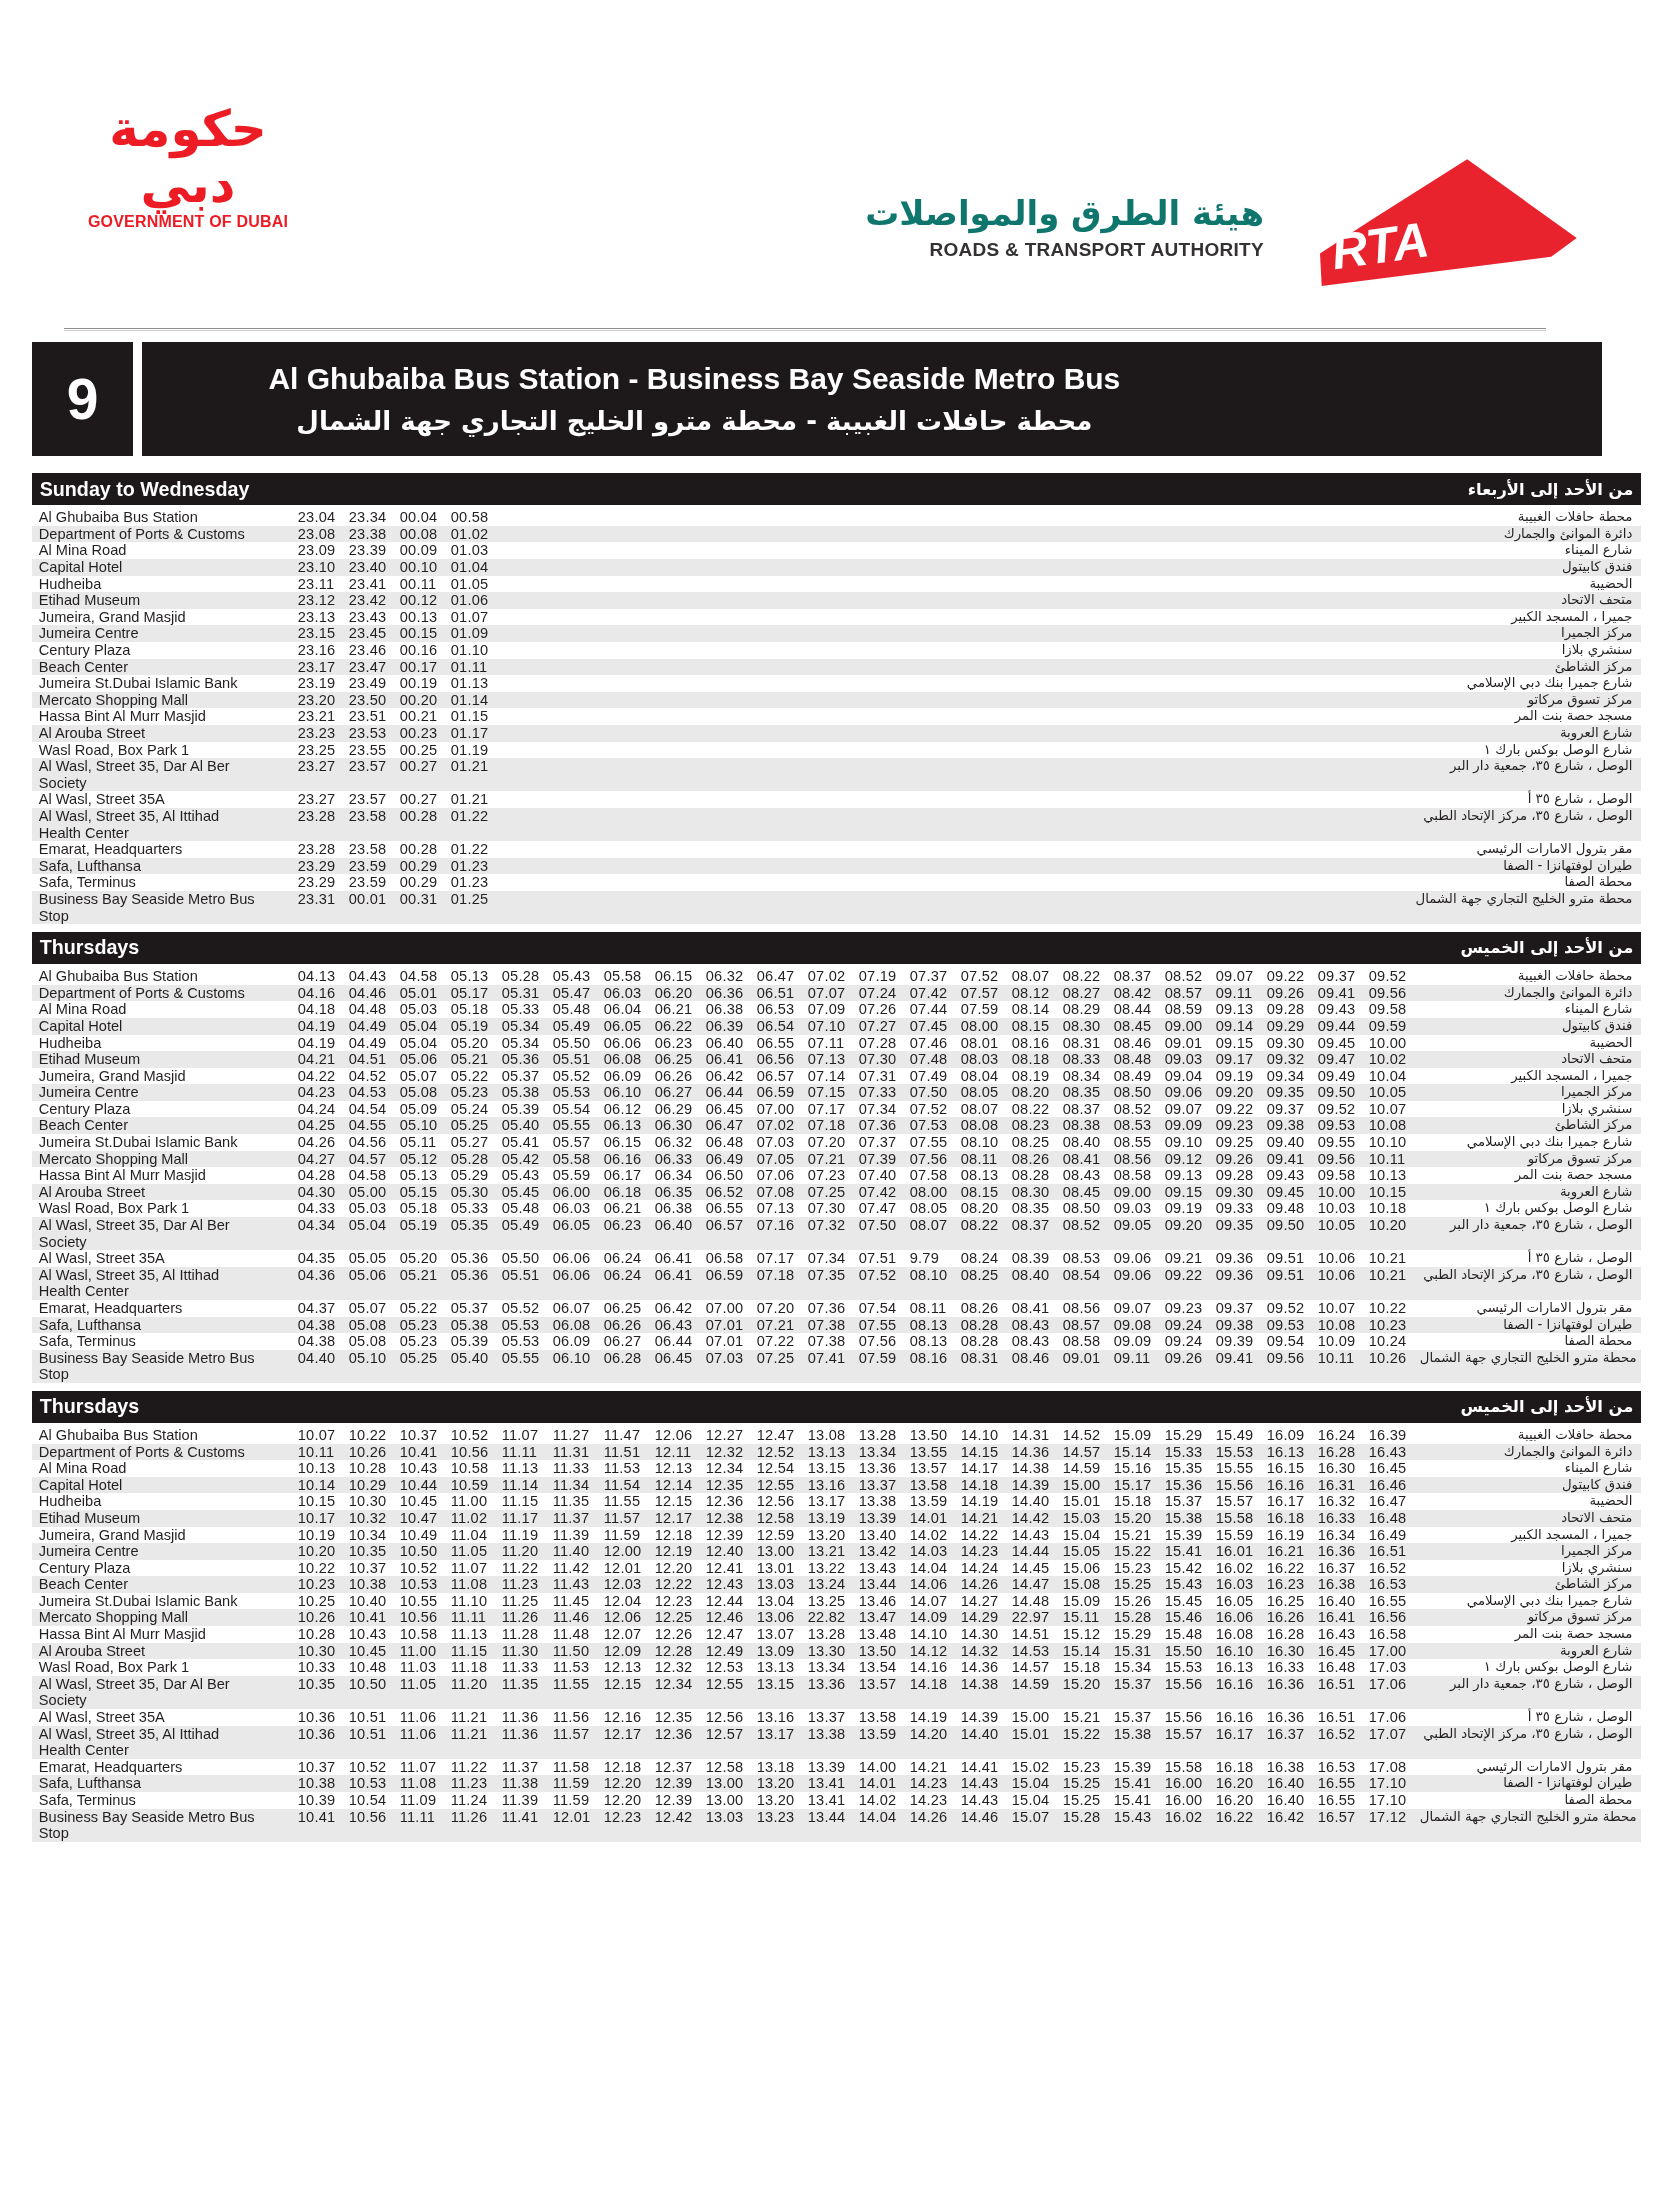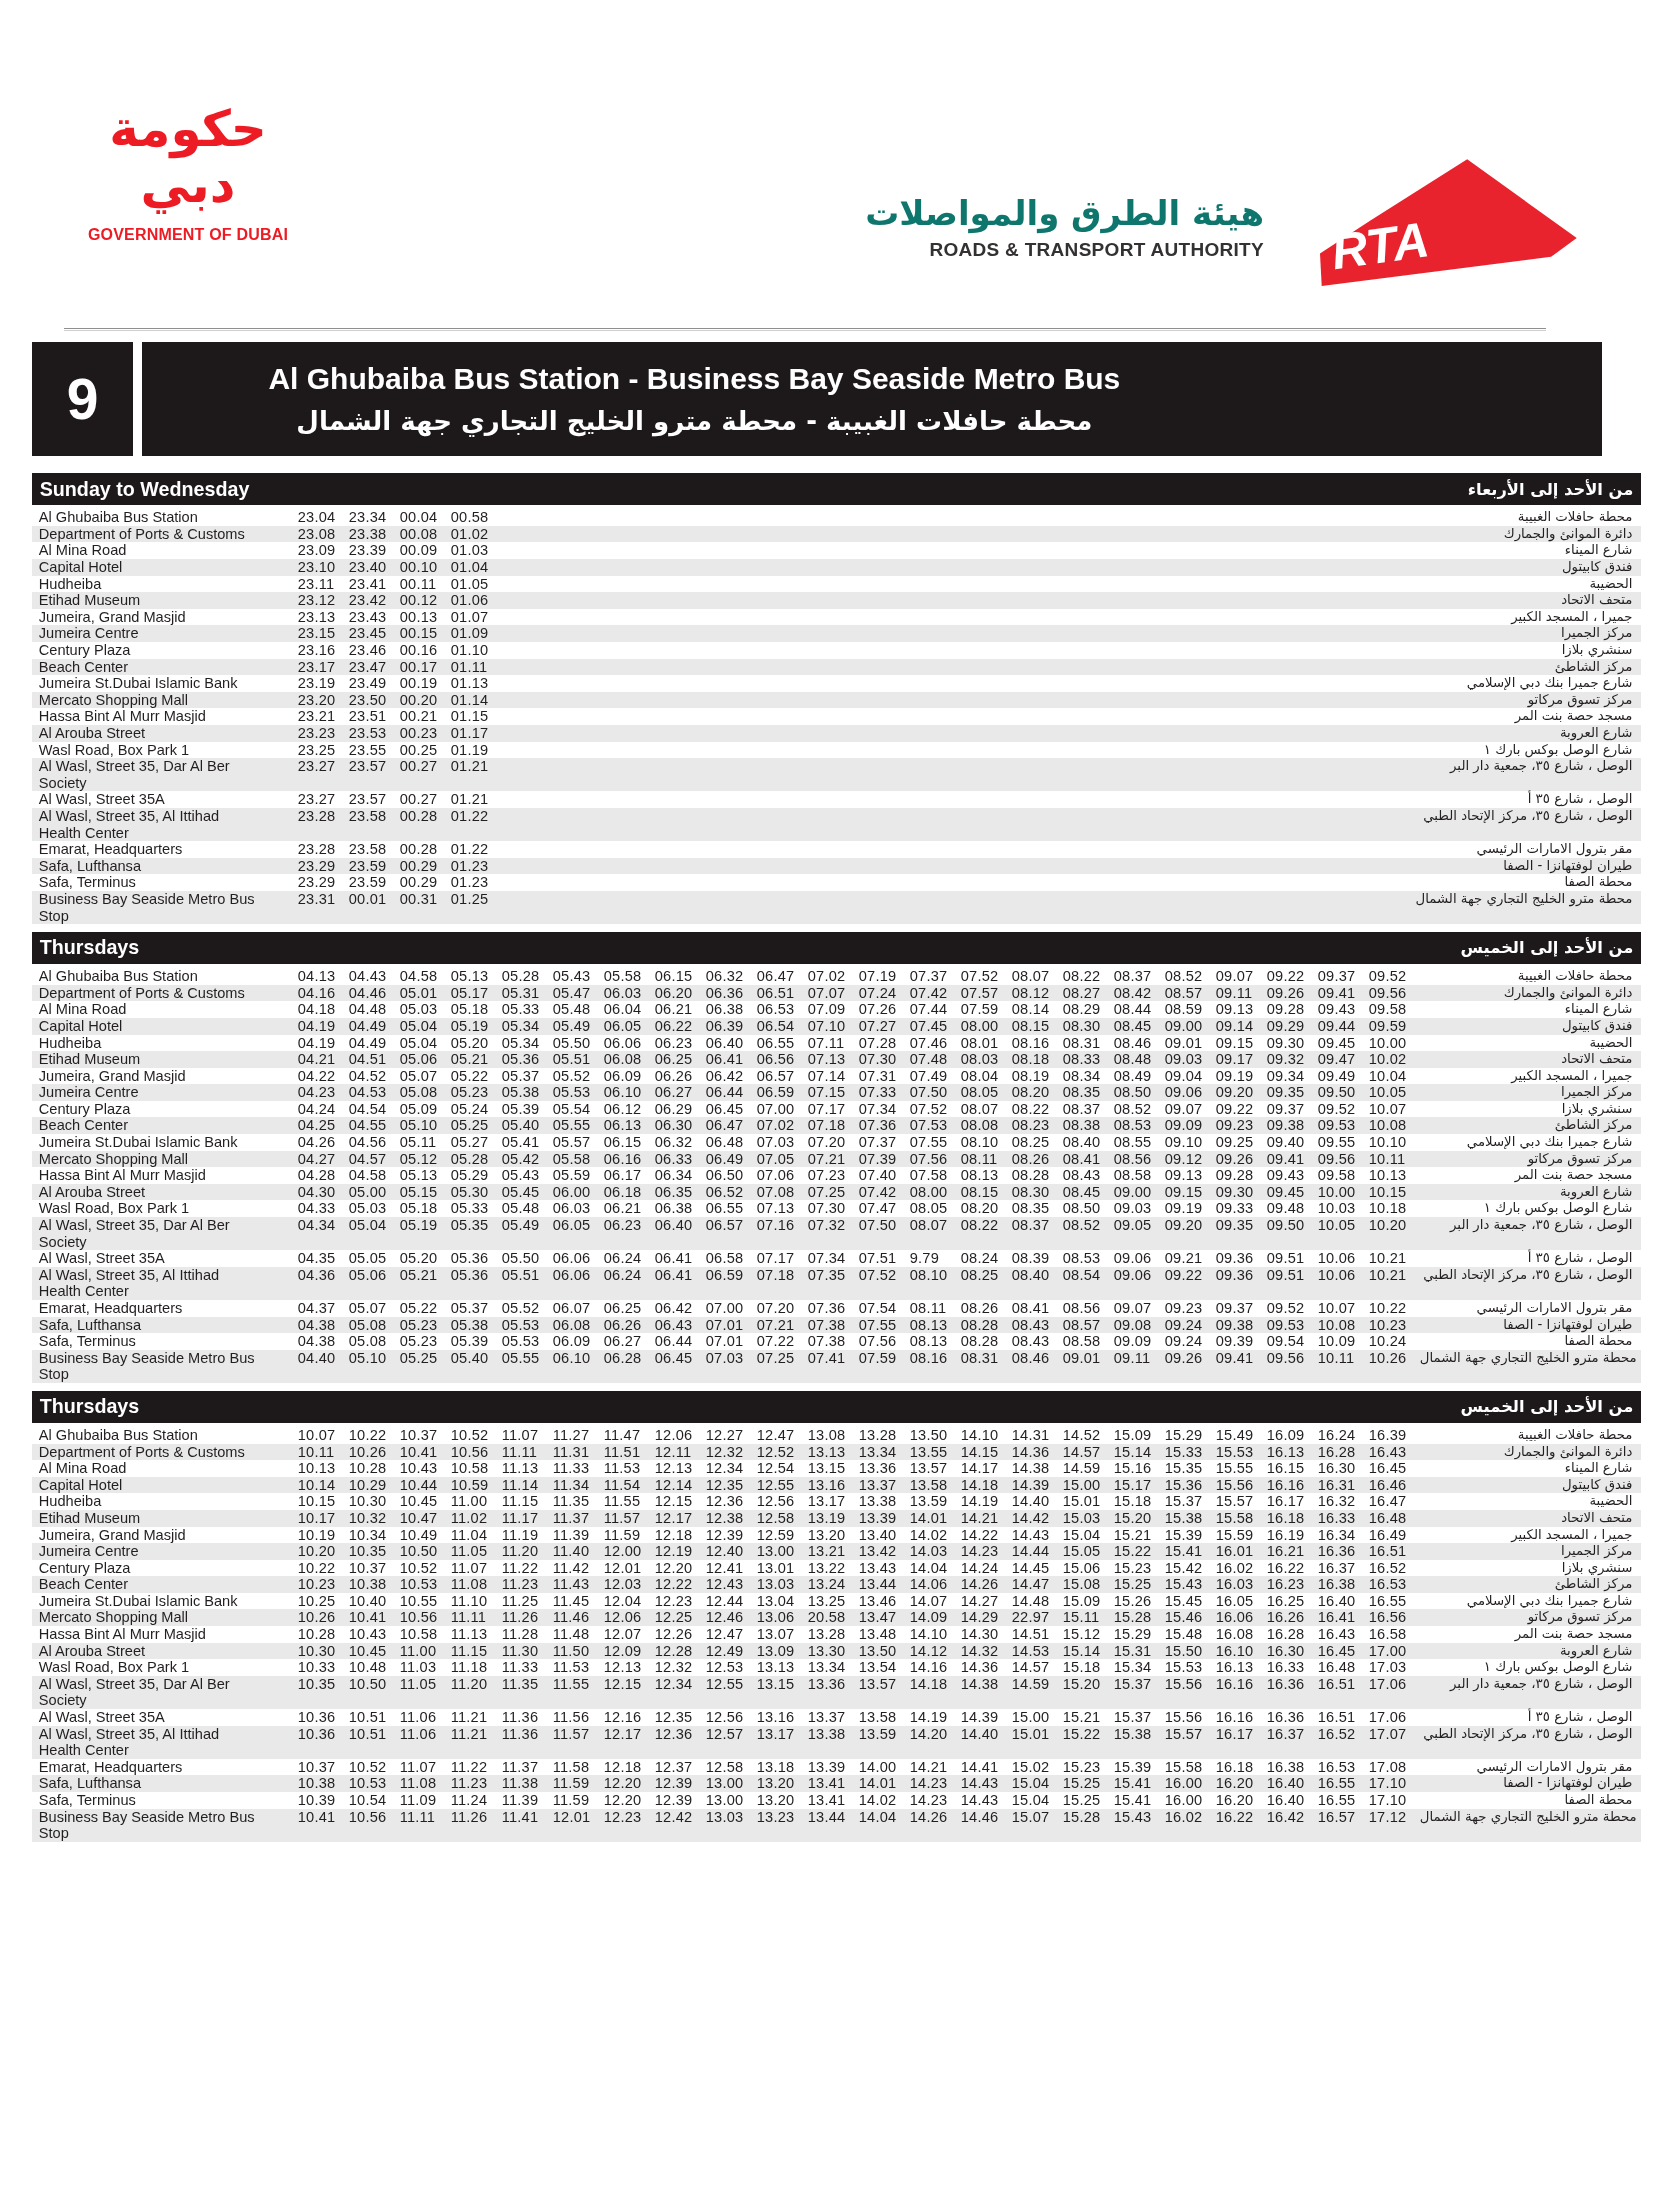--- a/index.html
+++ b/index.html
@@ -3,21 +3,21 @@
 <meta charset="utf-8">
 <style>
   html,body { margin:0; padding:0; background:#ffffff; }
   .page {
     position:relative; width:1673px; height:2134px; background:#ffffff;
     font-family:"Liberation Sans", sans-serif; color:#231f20; overflow:hidden;
   }
   
   .gov-logo { position:absolute; left:81px; top:101px; width:214px; text-align:center; color:var(--gov-red,#ed1c24); }
   .gov-callig { font-family:"DejaVu Sans", sans-serif; font-size:50px; line-height:1.12; font-weight:bold; white-space:pre-line; }
-  .gov-text { margin-top:13px; font-size:16px; font-weight:bold; letter-spacing:0.2px; white-space:nowrap; }
+  .gov-text { margin-top:0; font-size:16px; font-weight:bold; letter-spacing:0.2px; white-space:nowrap; }
   .rta-text { position:absolute; right:409px; top:193px; text-align:right; }
   .rta-ar { font-family:"DejaVu Sans", sans-serif; font-size:34px; font-weight:bold; color:#0f766e; }
   .rta-en { margin-top:6px; font-size:19px; font-weight:bold; color:#343132; letter-spacing:0.3px; }
   .rta-logo { position:absolute; left:1320px; top:154px; width:261px; height:133px; }
   .top-rule { position:absolute; left:64px; top:328px; width:1482px; height:0.9px;
               border-top:1.7px solid #8f8f8f; border-bottom:0.9px solid #cfcfcf; }
   
   .route-row { position:absolute; left:32px; top:342px; display:flex; }
   .route-number-box { width:101px; height:114px; background:var(--bar,#1d191a); color:#fff;
     font-size:57px; font-weight:bold; display:flex; align-items:center; justify-content:center; }
@@ -1259,21 +1259,21 @@
               <span class="time-cell">10.26</span>
               <span class="time-cell">10.41</span>
               <span class="time-cell">10.56</span>
               <span class="time-cell">11.11</span>
               <span class="time-cell">11.26</span>
               <span class="time-cell">11.46</span>
               <span class="time-cell">12.06</span>
               <span class="time-cell">12.25</span>
               <span class="time-cell">12.46</span>
               <span class="time-cell">13.06</span>
-              <span class="time-cell">20.58</span>
+              <span class="time-cell">22.82</span>
               <span class="time-cell">13.47</span>
               <span class="time-cell">14.09</span>
               <span class="time-cell">14.29</span>
               <span class="time-cell">22.97</span>
               <span class="time-cell">15.11</span>
               <span class="time-cell">15.28</span>
               <span class="time-cell">15.46</span>
               <span class="time-cell">16.06</span>
               <span class="time-cell">16.26</span>
               <span class="time-cell">16.41</span>

